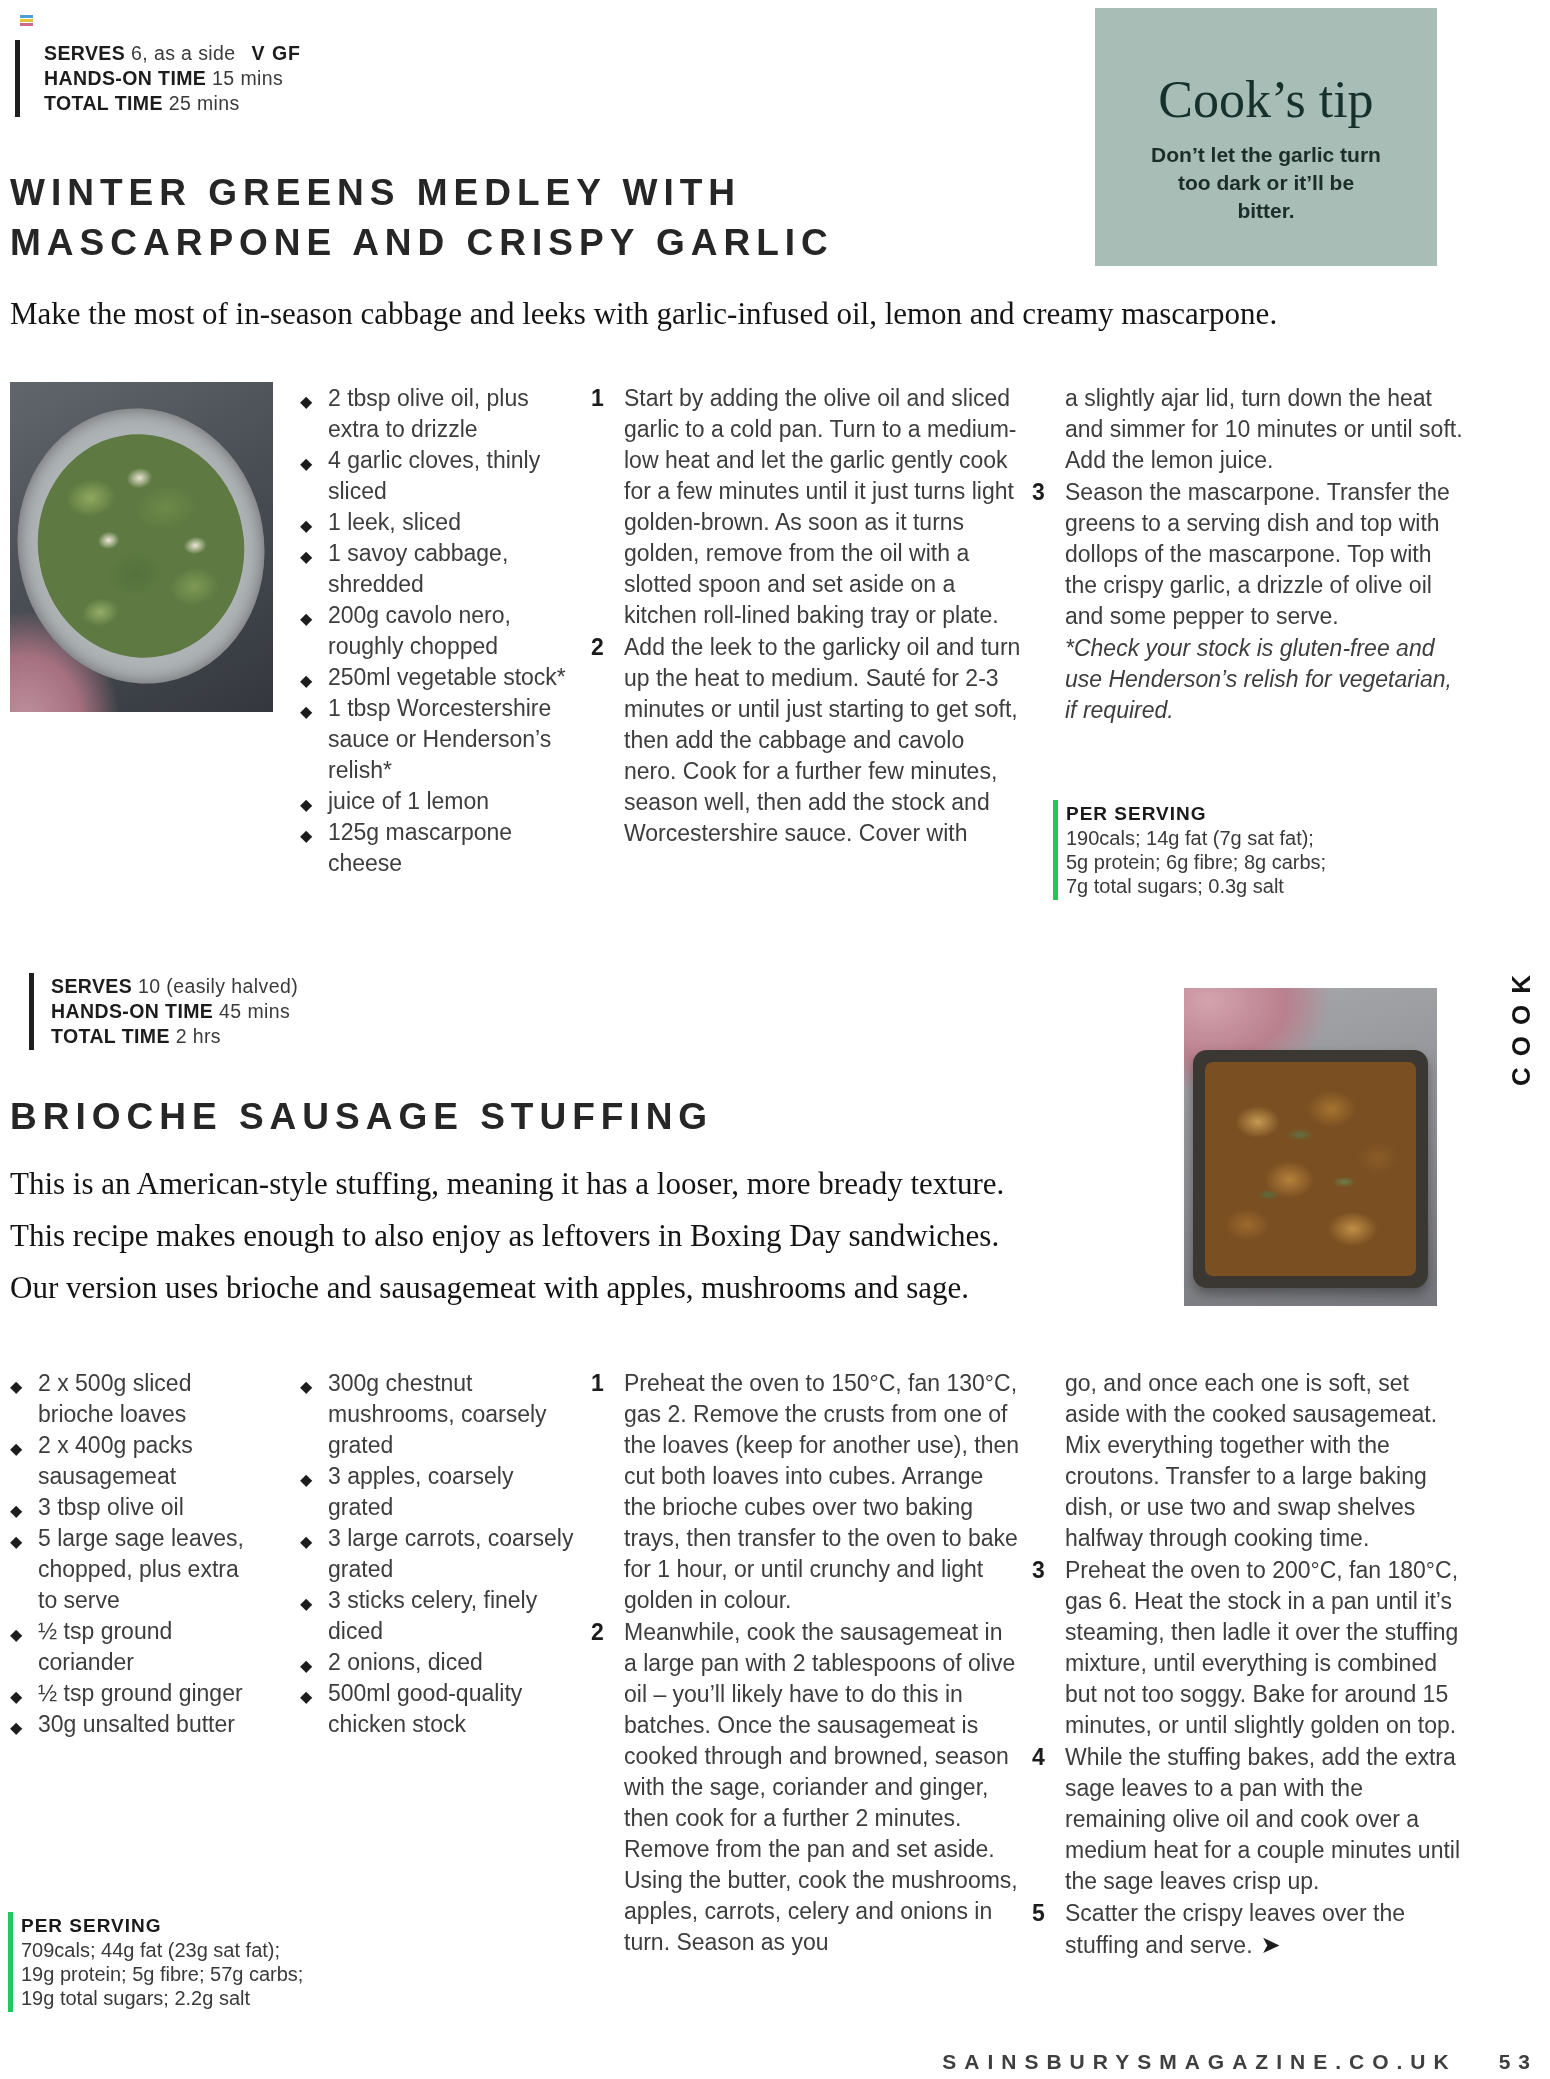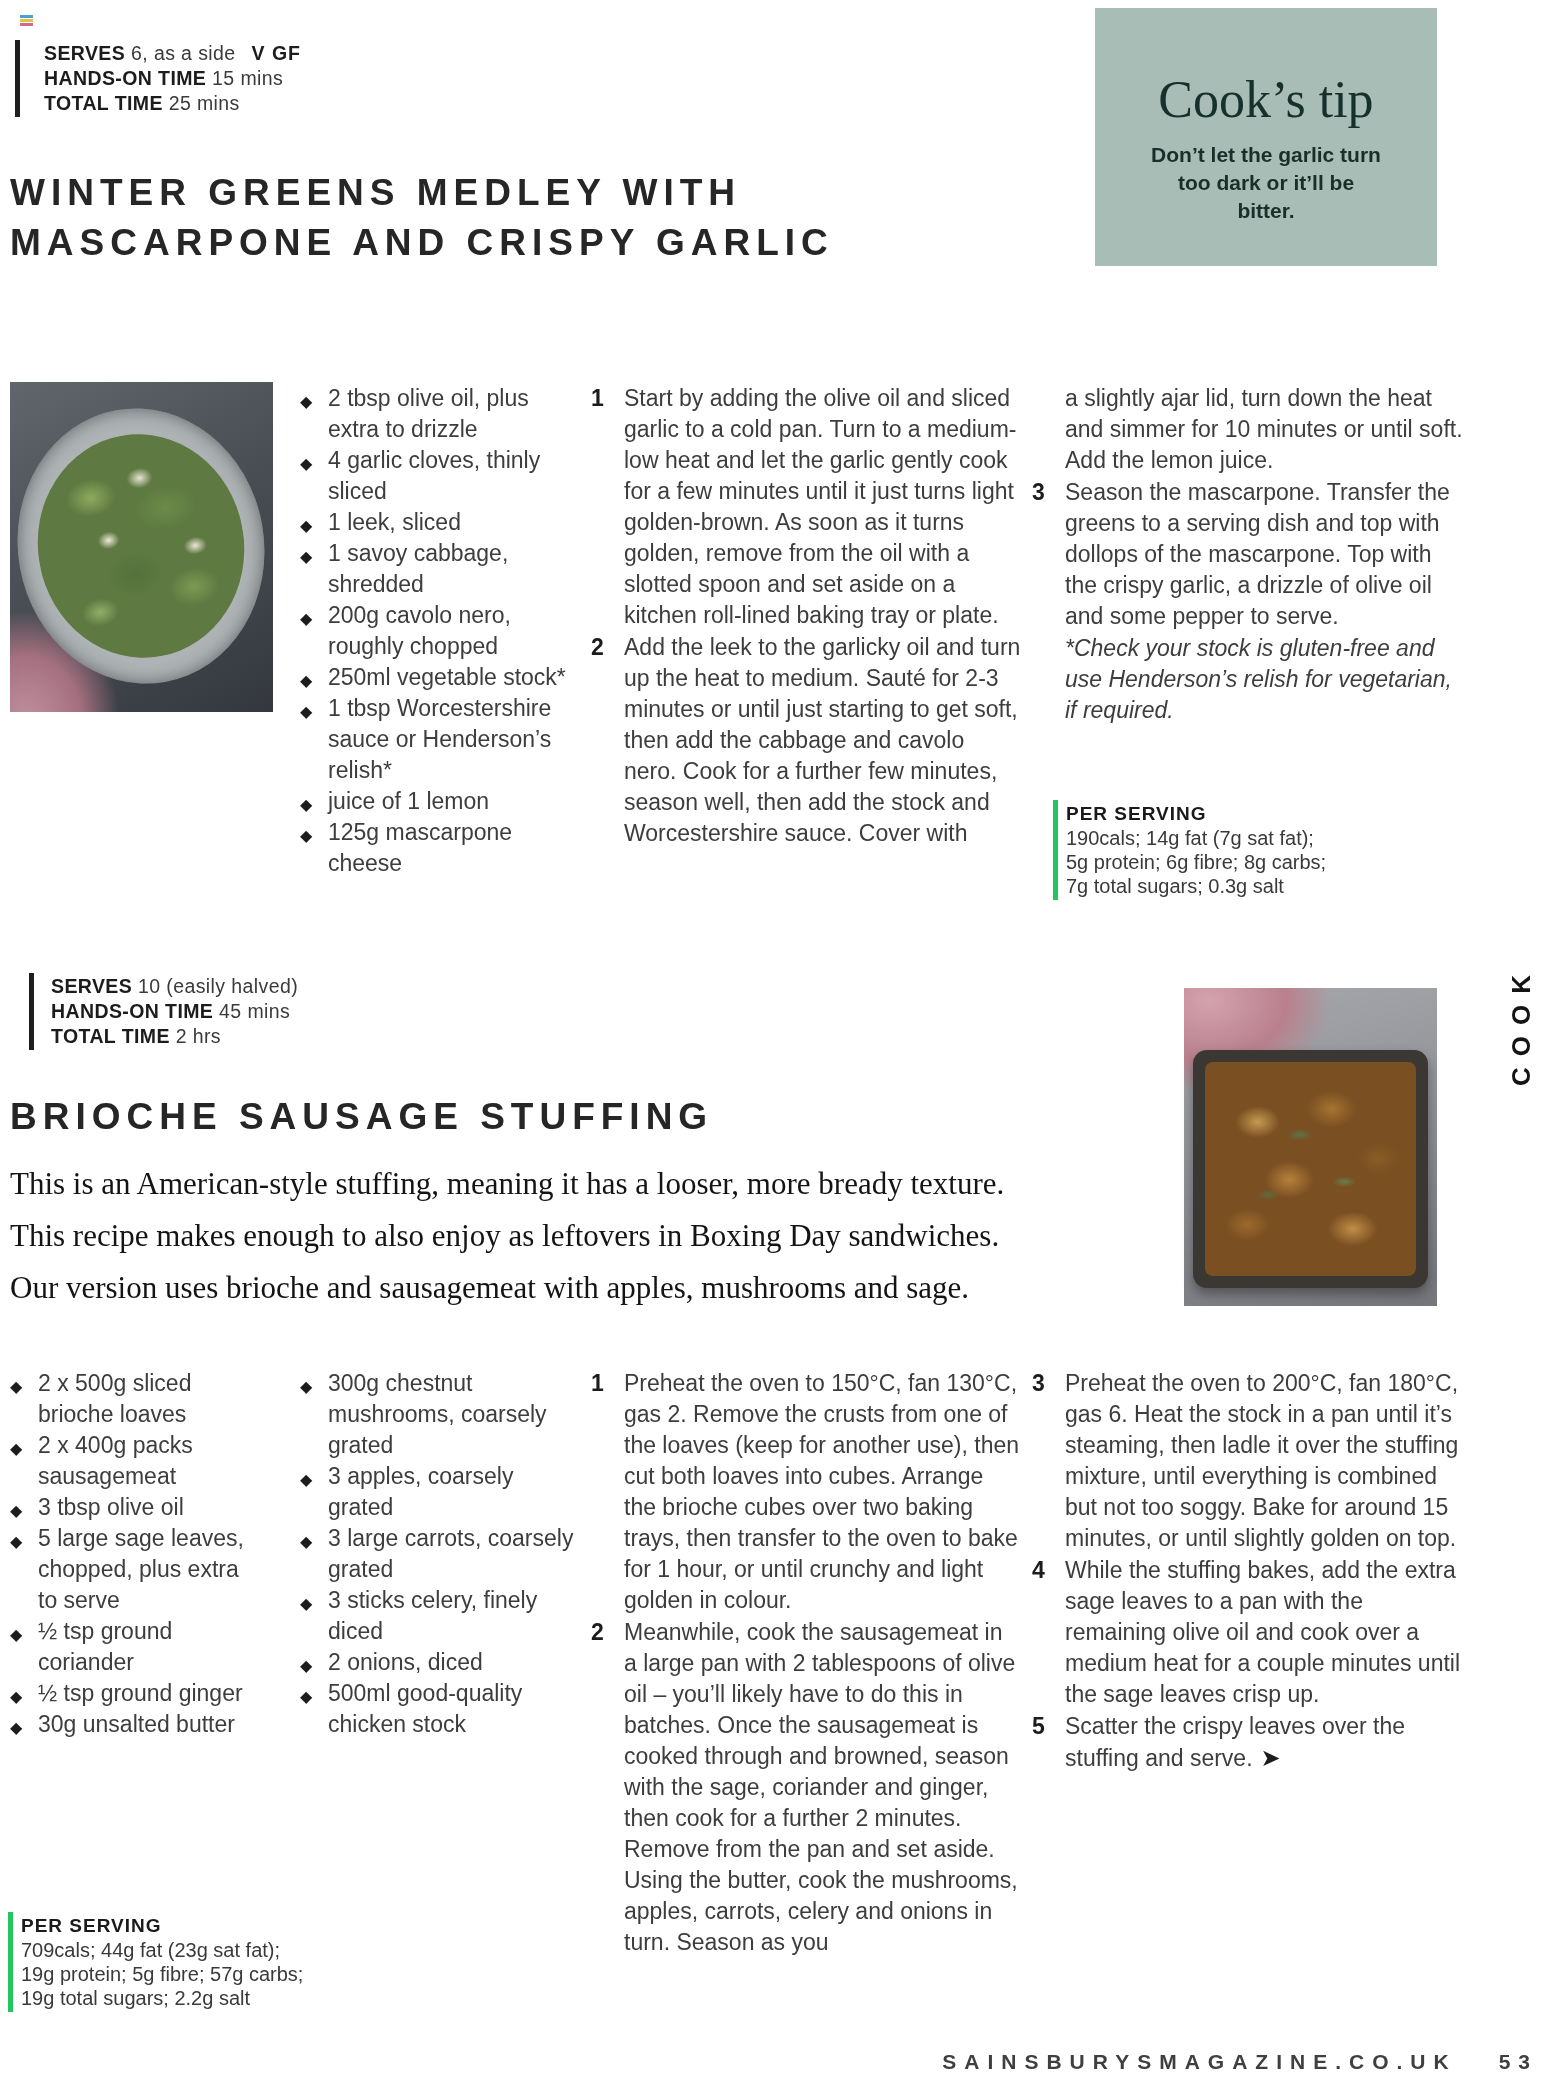--- a/index.html
+++ b/index.html
@@ -125,20 +125,21 @@
   <div class="tip">
     <div class="tip-title">Cook’s tip</div>
     <div class="tip-body">Don’t let the garlic turn too dark or it’ll be bitter.</div>
   </div>
 
   <div class="rtitle title1">
     <div>WINTER GREENS MEDLEY WITH</div>
     <div>MASCARPONE AND CRISPY GARLIC</div>
   </div>
 
+  <div class="intro intro1">Make the most of in-season cabbage and leeks with garlic-infused oil, lemon and creamy mascarpone.</div>
 
   <div class="photo1">
     <div class="platter">
       <div class="greens"></div>
     </div>
   </div>
 
   <ul class="ing-col ing1">
     <li class="ing"><span class="dm">◆</span><span>2 tbsp olive oil, plus extra to drizzle</span></li>
     <li class="ing"><span class="dm">◆</span><span>4 garlic cloves, thinly sliced</span></li>
@@ -209,20 +210,21 @@
     <li class="ing"><span class="dm">◆</span><span>2 onions, diced</span></li>
     <li class="ing"><span class="dm">◆</span><span>500ml good-quality chicken stock</span></li>
   </ul>
 
   <div class="m-col m2a">
     <div class="step"><span class="num">1</span><span>Preheat the oven to 150°C, fan 130°C, gas 2. Remove the crusts from one of the loaves (keep for another use), then cut both loaves into cubes. Arrange the brioche cubes over two baking trays, then transfer to the oven to bake for 1 hour, or until crunchy and light golden in colour.</span></div>
     <div class="step"><span class="num">2</span><span>Meanwhile, cook the sausagemeat in a large pan with 2 tablespoons of olive oil – you’ll likely have to do this in batches. Once the sausagemeat is cooked through and browned, season with the sage, coriander and ginger, then cook for a further 2 minutes. Remove from the pan and set aside. Using the butter, cook the mushrooms, apples, carrots, celery and onions in turn. Season as you</span></div>
   </div>
 
   <div class="m-col m2b">
+    <div class="step"><span class="num"></span><span>go, and once each one is soft, set aside with the cooked sausagemeat. Mix everything together with the croutons. Transfer to a large baking dish, or use two and swap shelves halfway through cooking time.</span></div>
     <div class="step"><span class="num">3</span><span>Preheat the oven to 200°C, fan 180°C, gas 6. Heat the stock in a pan until it’s steaming, then ladle it over the stuffing mixture, until everything is combined but not too soggy. Bake for around 15 minutes, or until slightly golden on top.</span></div>
     <div class="step"><span class="num">4</span><span>While the stuffing bakes, add the extra sage leaves to a pan with the remaining olive oil and cook over a medium heat for a couple minutes until the sage leaves crisp up.</span></div>
     <div class="step"><span class="num">5</span><span>Scatter the crispy leaves over the stuffing and serve.</span><span class="arrow">➤</span></div>
   </div>
 
   <div class="ps ps2">
     <div class="ps-title">PER SERVING</div>
     <div>709cals; 44g fat (23g sat fat);</div>
     <div>19g protein; 5g fibre; 57g carbs;</div>
     <div>19g total sugars; 2.2g salt</div>

